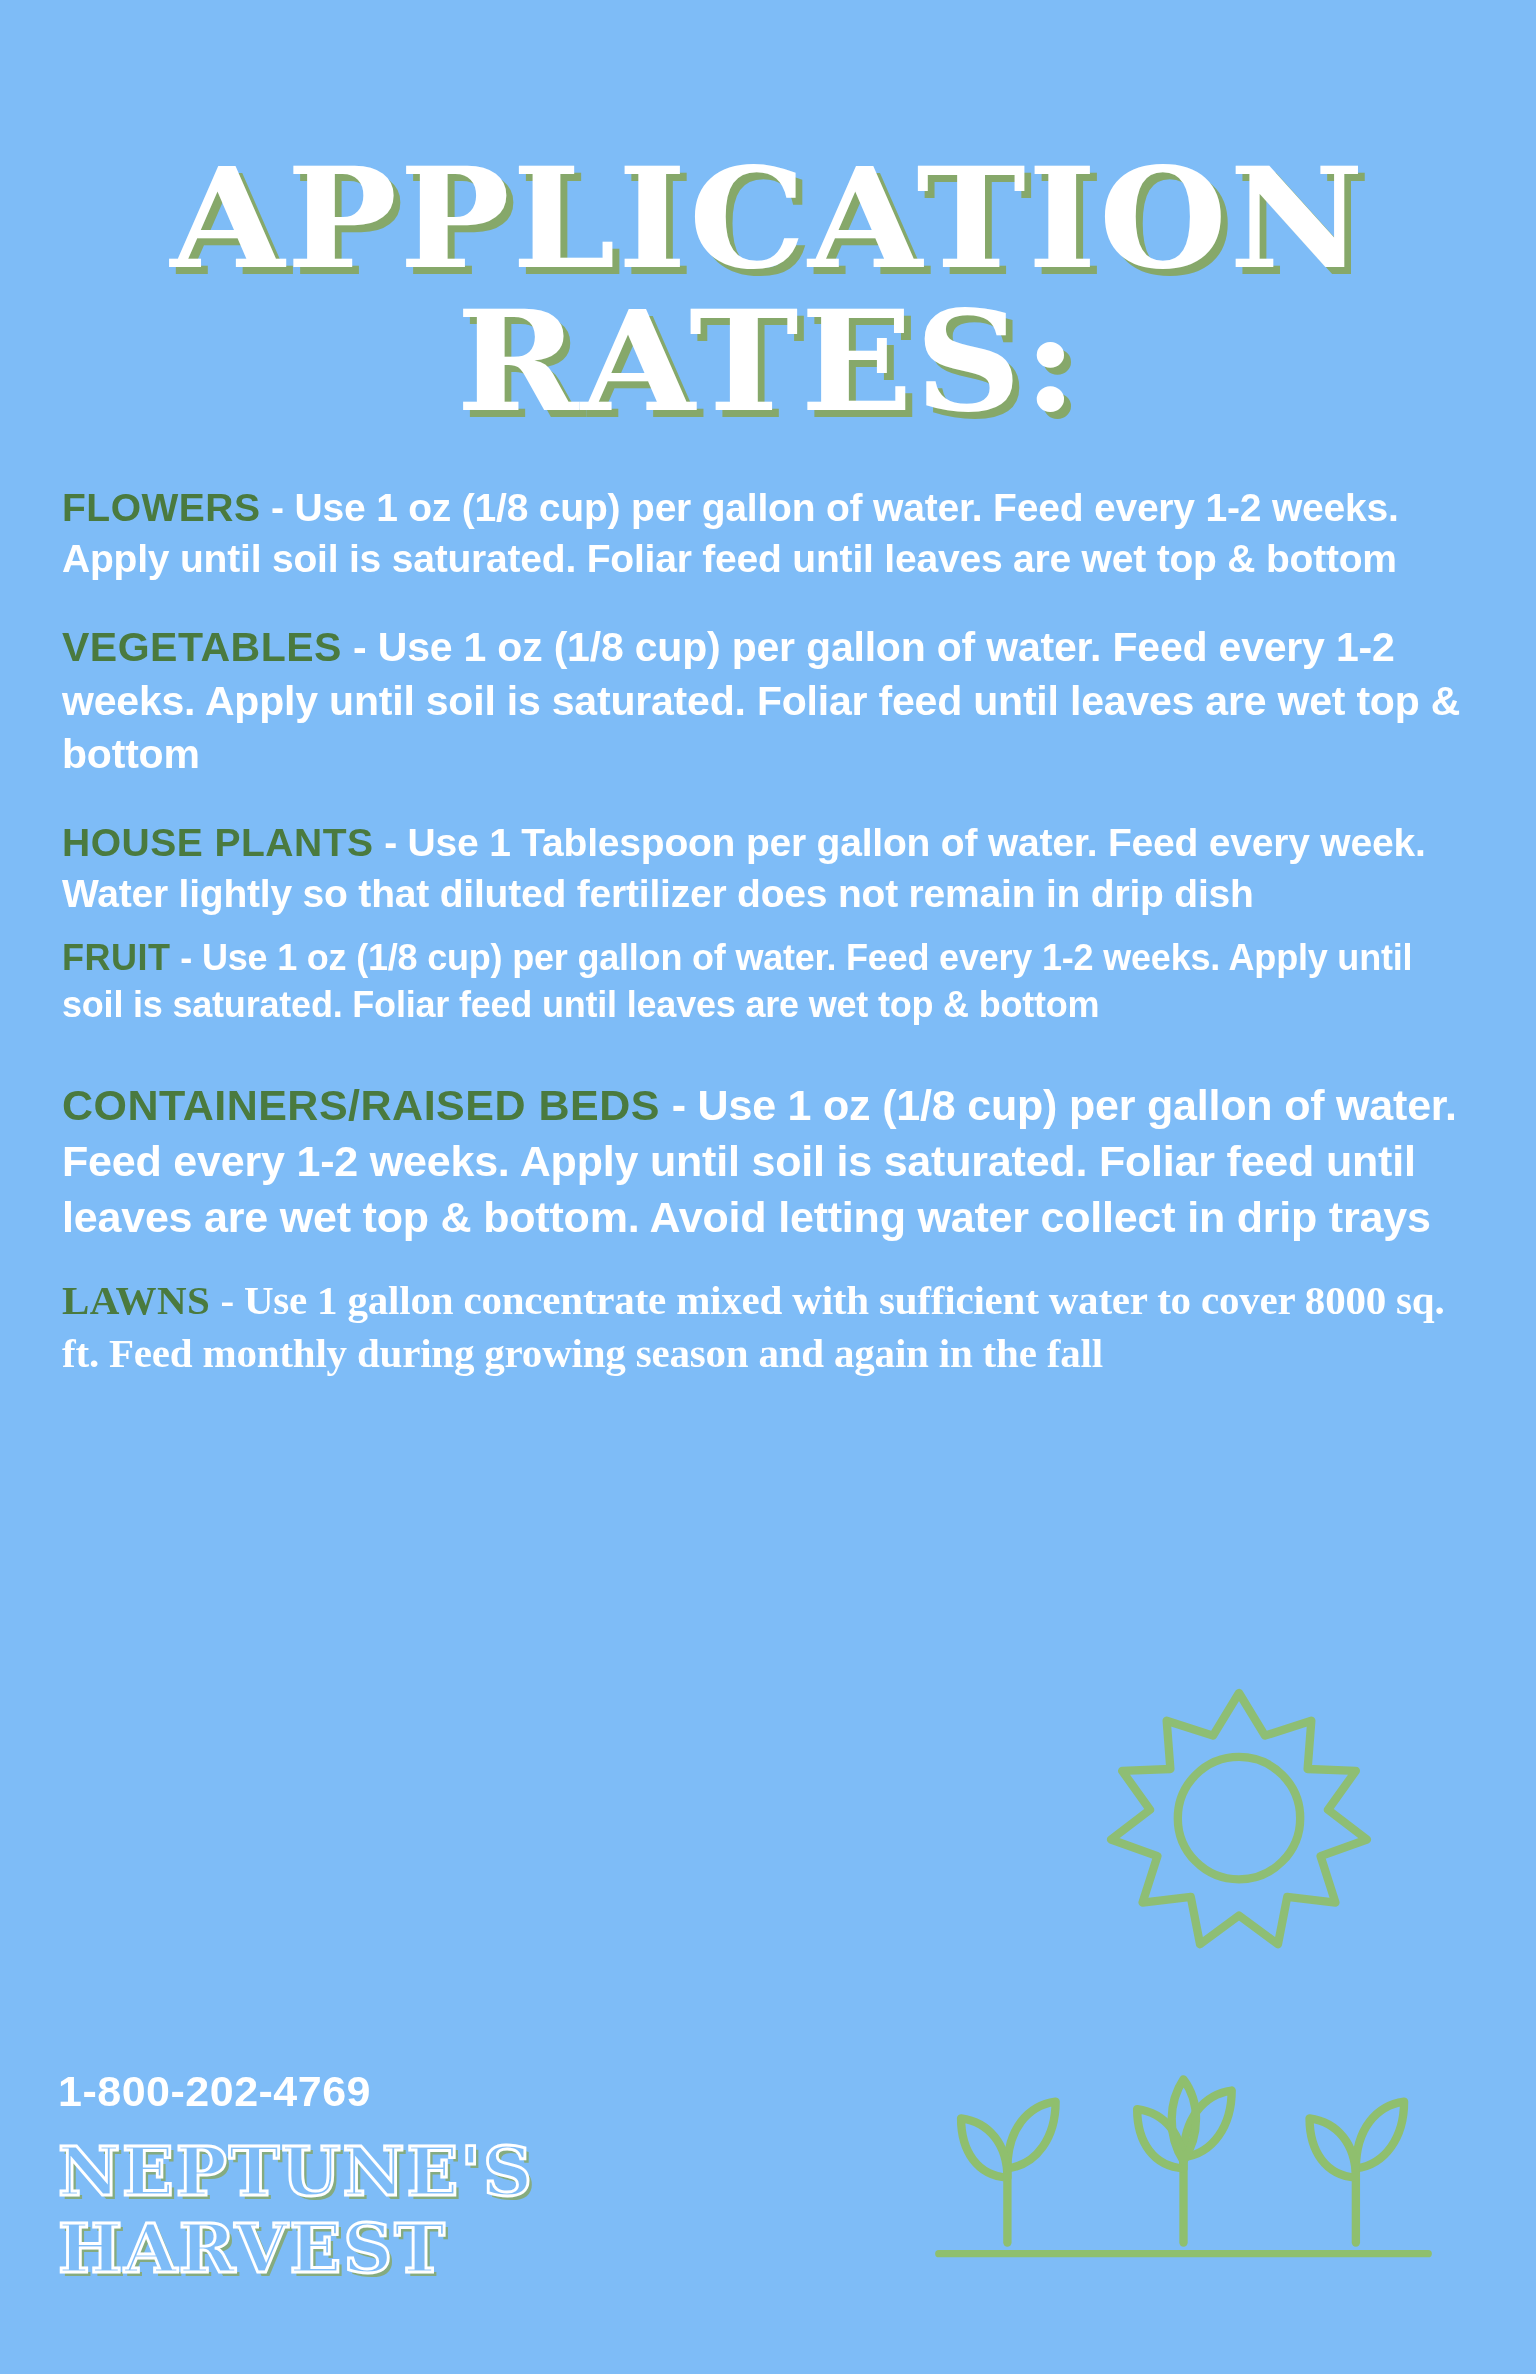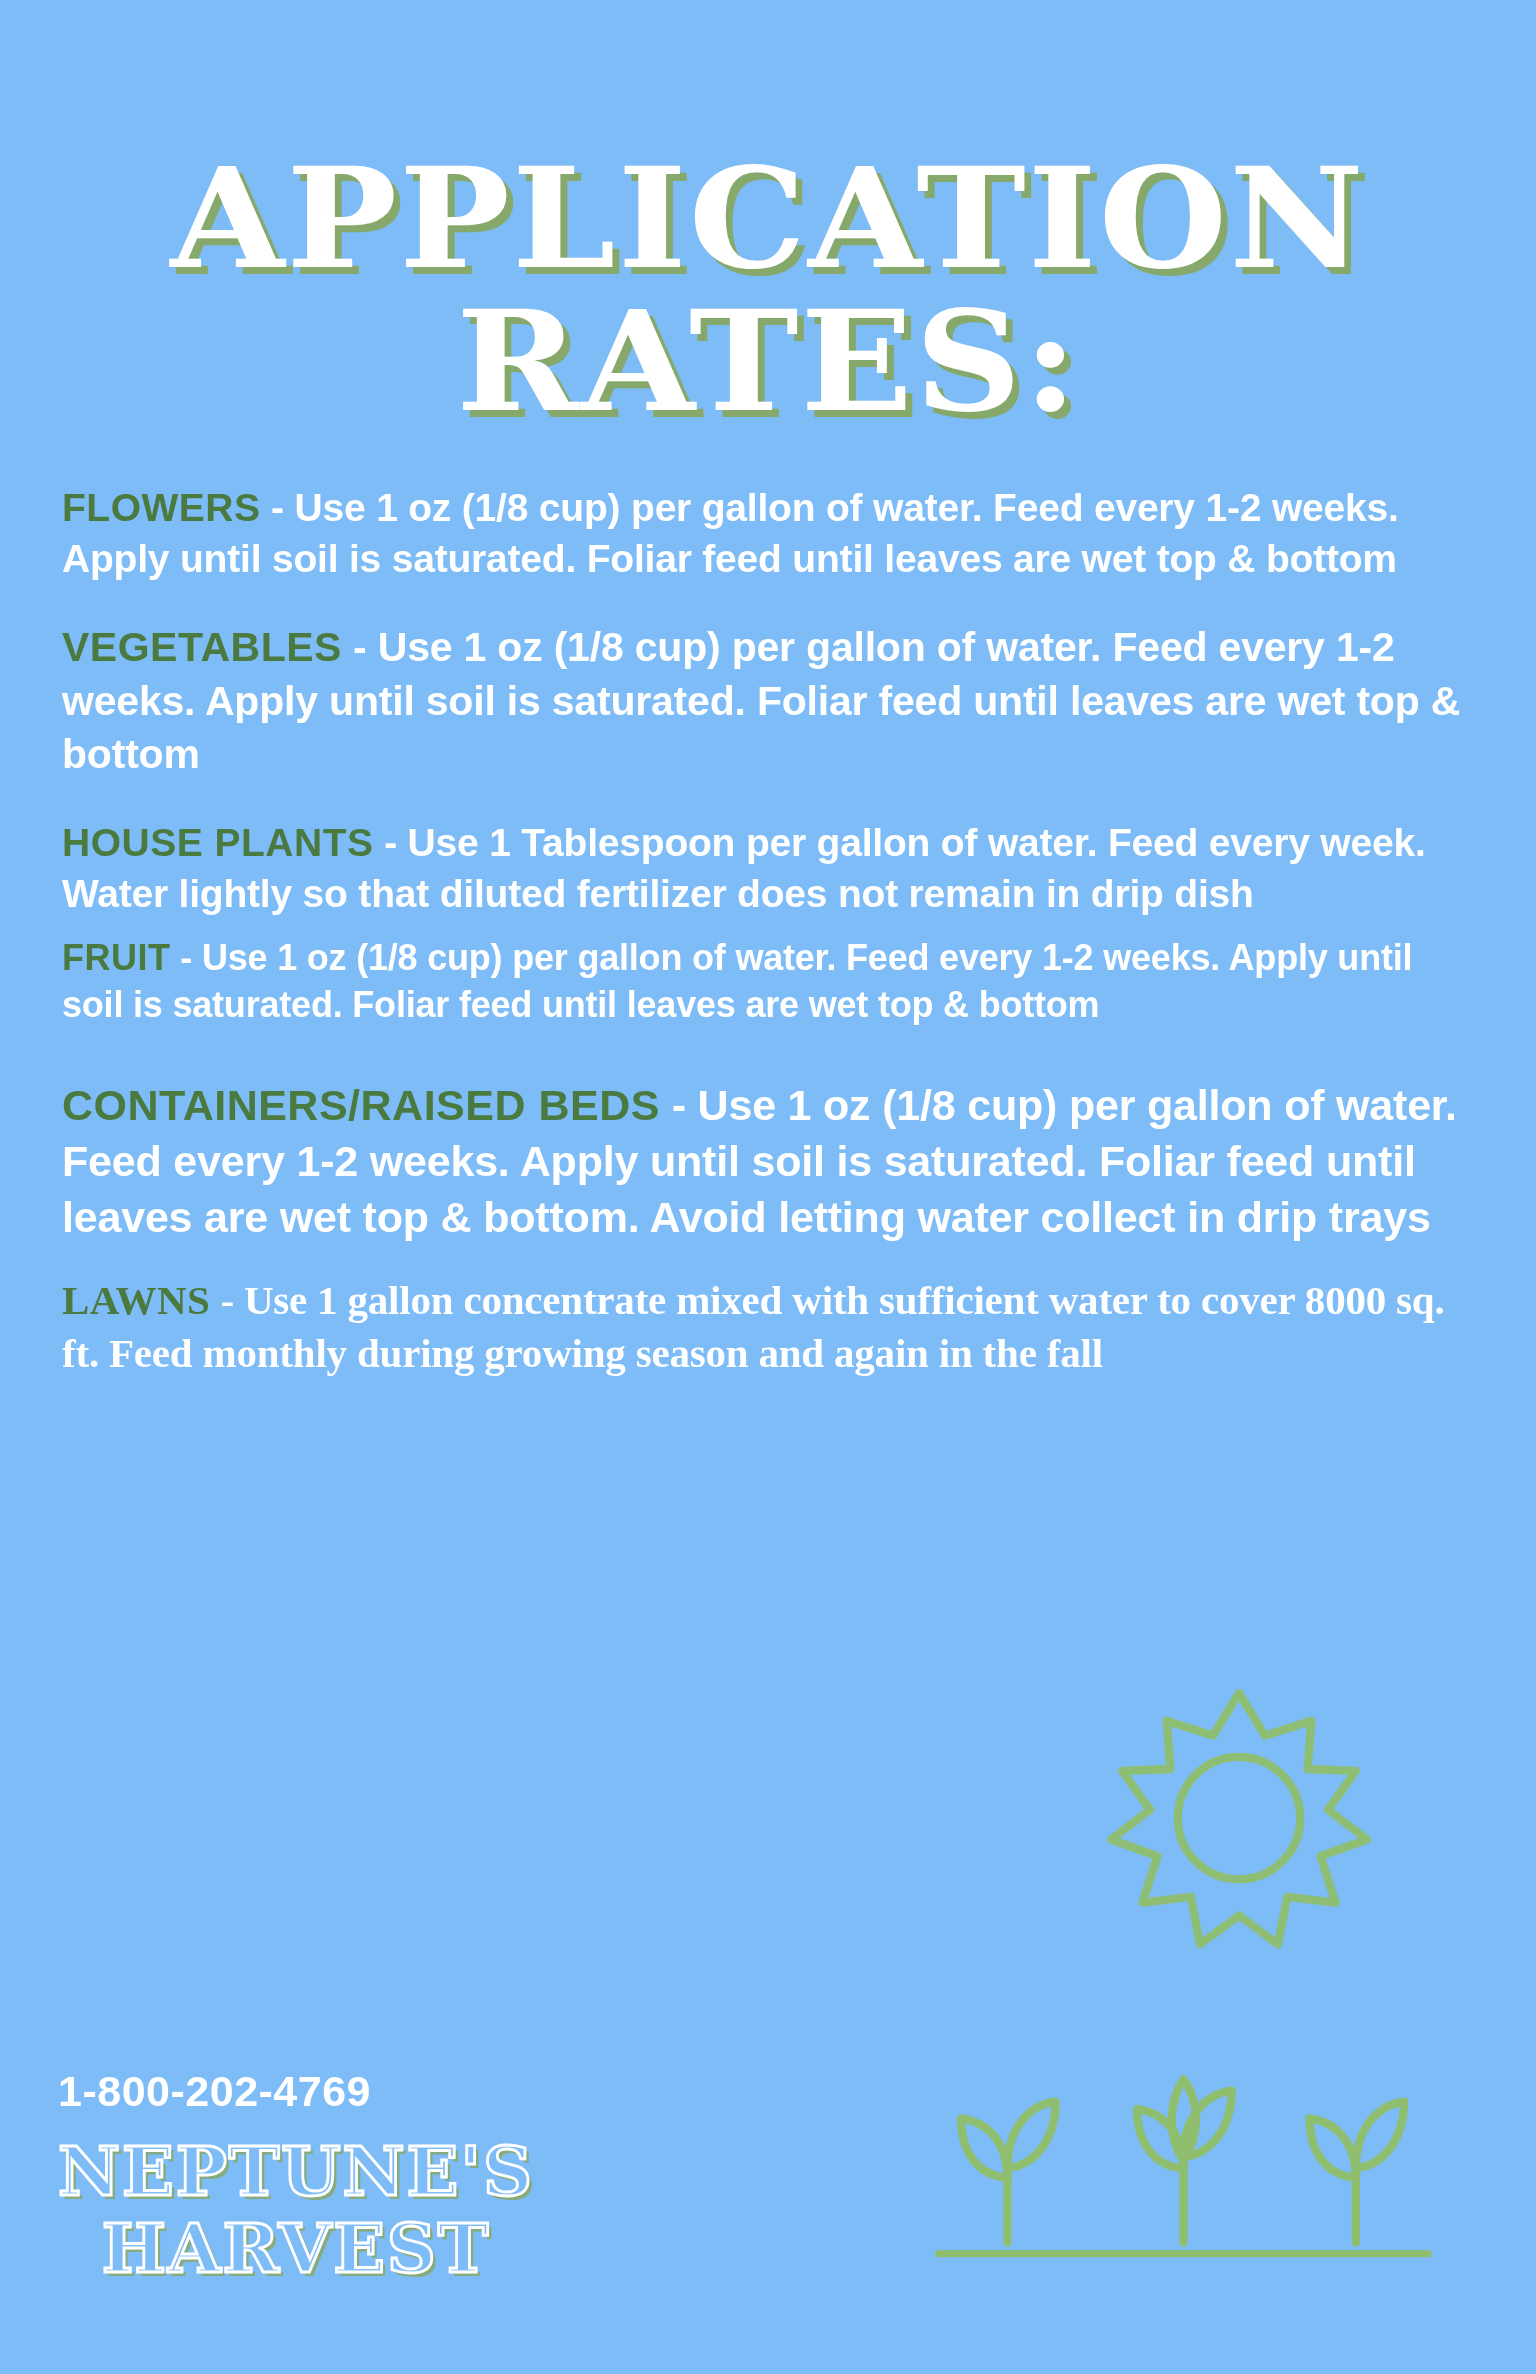--- a/index.html
+++ b/index.html
@@ -95,21 +95,21 @@
   .brand {
     font-family: "DejaVu Serif", serif;
     font-weight: bold;
     font-size: 68px;
     line-height: 1.0;
     color: #7ebcf7;
     -webkit-text-stroke: 2.8px #ffffff;
     text-shadow: 3.7px 3.7px 0 rgba(134,168,106,0.85);
     letter-spacing: 1.9px;
   }
-  .brand .b2 { display: block; margin-top: 9.3px; text-align: center; }
+  .brand .b2 { display: block; margin-top: 9.3px; }
 
   
   .art-sun {
     position: absolute;
     right: 130px;
     bottom: 399px;
     z-index: 1;
     opacity: 0.95;
   }
   .art-plants {

